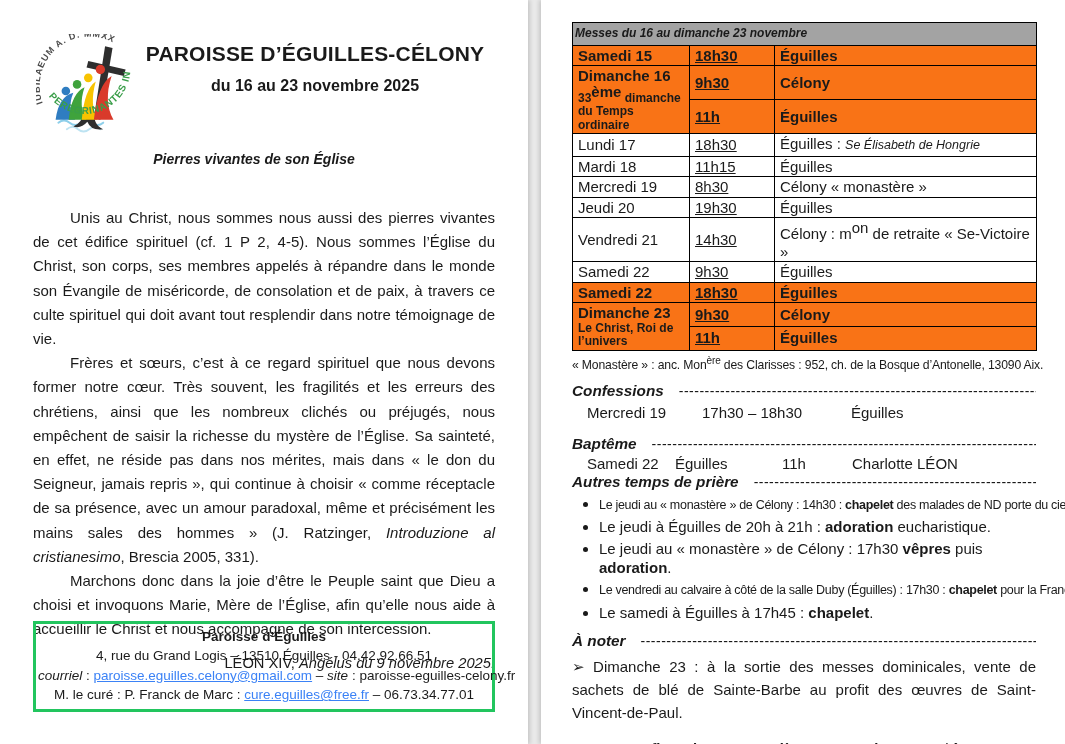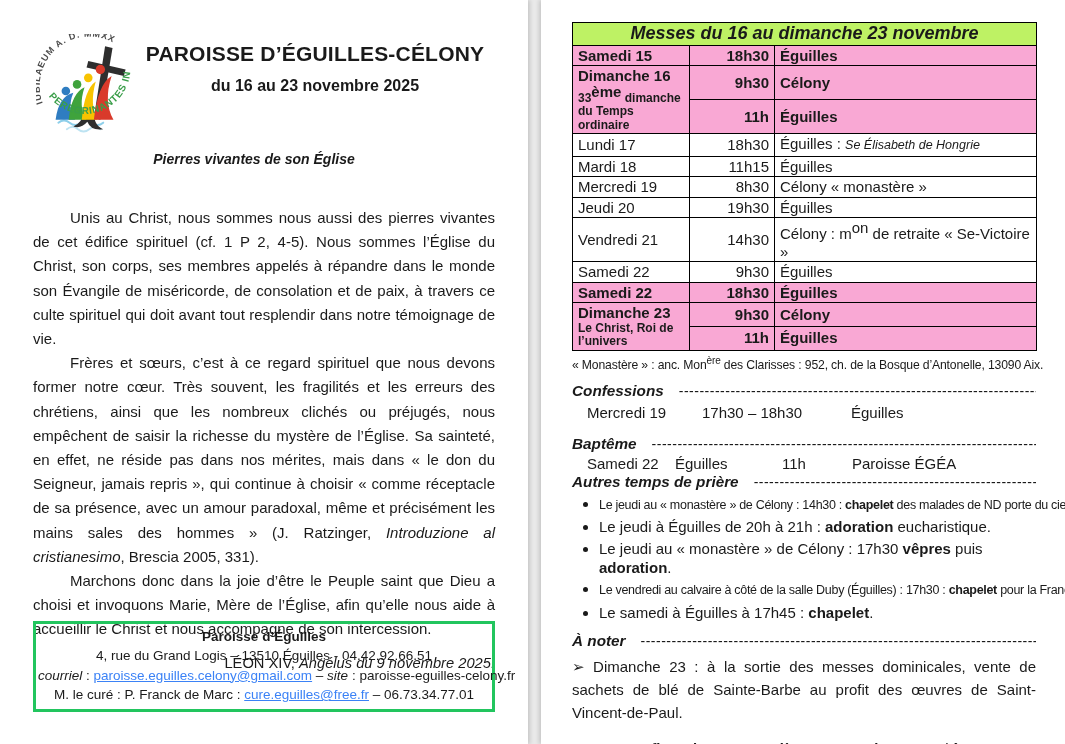--- a/index.html
+++ b/index.html
@@ -29,24 +29,24 @@
   .lp-footer .b { font-weight:bold; }
   .lp-footer .it { font-style:italic; }
   .lp-footer div { white-space:nowrap; }
   a.link { color:#3b82f6; text-decoration:underline; cursor:pointer; }
 
   
   .rp-inner { position:absolute; left:31px; top:22px; width:464px; }
   table.mass { border-collapse:collapse; width:464px; font-size:15px; table-layout:fixed;
                border:1.5px solid #000; }
   table.mass td { border:1px solid #000; padding:1px 5px; line-height:17.5px; overflow:hidden; }
-  table.mass tr.cap td { text-align:center; font-weight:bold; font-style:italic;
-                         font-size:18px; padding:2px; background:#bef264; }
-  .c-time { text-align:right; }
-  tr.shaded td { background:#f9a8d4; font-weight:bold; }
+  table.mass tr.cap td { text-align:left; font-weight:bold; font-style:italic;
+                         font-size:12px; padding:2px; background:#a3a3a3; }
+  .c-time { text-align:left;text-decoration:underline; }
+  tr.shaded td { background:#f97316; font-weight:bold; }
   .sub { font-size:12px; line-height:13.5px; font-weight:bold; }
   .mass sup { font-size:15px; }
   .note-it { font-style:italic; font-size:12.5px; }
 
   .mono-note { font-size:12.2px; margin-top:4px; white-space:nowrap; letter-spacing:-0.15px; }
   .mono-note sup { font-size:10px; }
 
   .sec-head { display:flex; align-items:baseline; font-weight:bold; font-style:italic;
               font-size:15.3px;gap:8px; }
   .sec-head .dash { flex:1; overflow:hidden; white-space:nowrap; font-weight:normal;
@@ -223,21 +223,21 @@
     </div>
 
     <div class="sec-head mt14">
       <span>Baptême</span>
       <span class="dash">--------------------------------------------------------------------------------------------------------------------------------------------------------</span>
     </div>
     <div class="row-line" style="margin-top:2px">
       <span class="bapt-day">Samedi 22</span>
       <span class="bapt-place">Éguilles</span>
       <span class="bapt-time">11h</span>
-      <span>Paroisse ÉGÉA</span>
+      <span>Charlotte LÉON</span>
     </div>
 
     <div class="sec-head" style="margin-top:1px">
       <span>Autres temps de prière</span>
       <span class="dash">--------------------------------------------------------------------------------------------------------------------------------------------------------</span>
     </div>
     <ul class="bullets">
       <li><span class="condensed"><span>Le jeudi au « monastère » de Célony : 14h30 : </span><span class="bold">chapelet</span><span> des malades de ND porte du ciel.</span></span></li>
       <li><span>Le jeudi à Éguilles de 20h à 21h : </span><span class="bold">adoration</span><span> eucharistique.</span></li>
       <li><span>Le jeudi au « monastère » de Célony : 17h30 </span><span class="bold">vêpres</span><span> puis </span><span class="bold">adoration</span><span>.</span></li>

